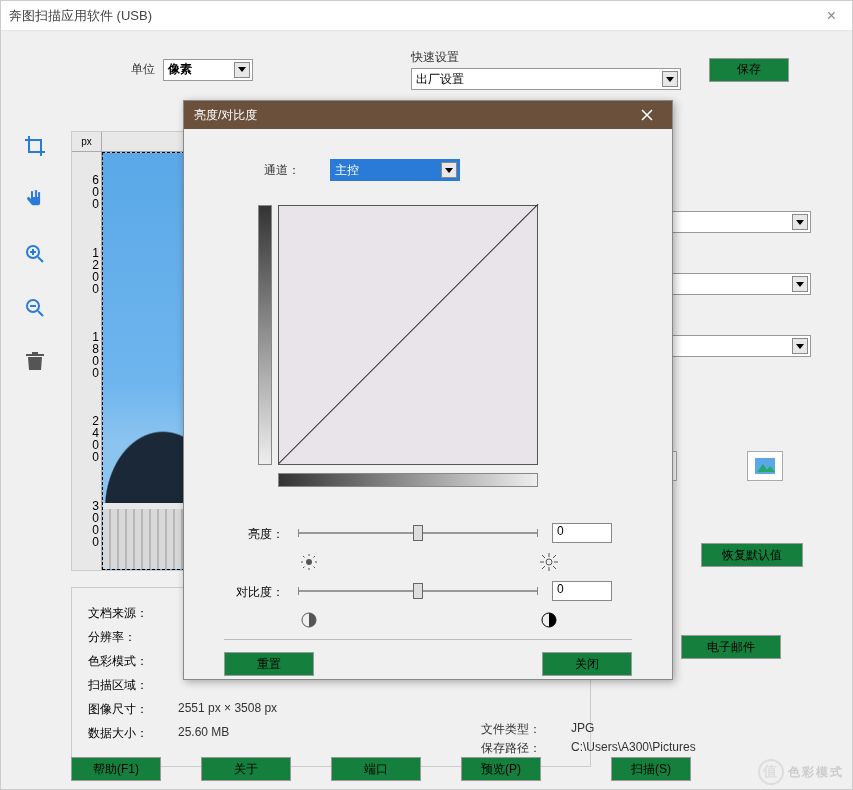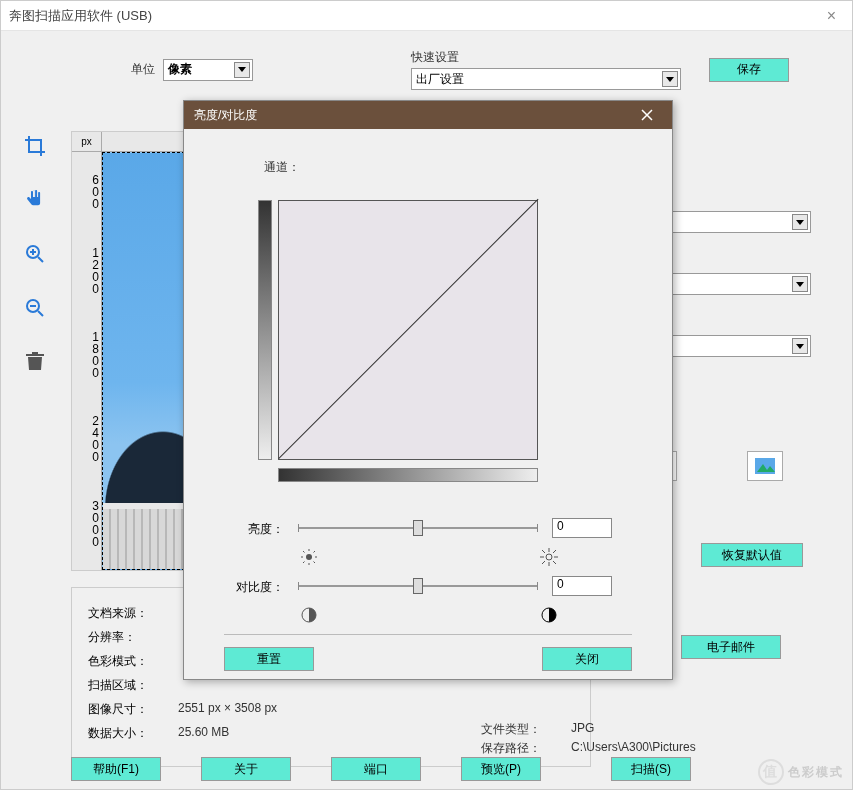--- a/index.html
+++ b/index.html
@@ -14,21 +14,21 @@
 
 
 .top-row { padding: 18px 20px 14px 130px; display: flex; align-items: center; gap: 8px; }
 .label { color: #333; font-size: 12px; }
 .select { background: #fff; border: 1px solid #999; height: 22px; display: inline-flex; align-items: center; padding: 0 4px; position: relative; }
 .select .arrow { position: absolute; right: 2px; top: 2px; width: 16px; height: 16px; background: #e8e8e8; border: 1px solid #888; display: flex; align-items: center; justify-content: center; }
 .select .arrow::after { content: ""; border-left: 4px solid transparent; border-right: 4px solid transparent; border-top: 5px solid #000; }
 .unit-select { width: 90px; font-weight: bold; }
 .quick-col { margin-left: 150px; display: flex; flex-direction: column; gap: 2px; }
 .quick-select { width: 270px; }
-.btn { background: #5eead4; border: 1px solid #999; padding: 4px 0; text-align: center; cursor: pointer; width: 80px; height: 24px; display: inline-flex; align-items: center; justify-content: center; }
+.btn { background: #15803d; border: 1px solid #999; padding: 4px 0; text-align: center; cursor: pointer; width: 80px; height: 24px; display: inline-flex; align-items: center; justify-content: center; }
 .save-btn { margin-left: 20px; width: 80px; }
 
 
 .left-toolbar { position: absolute; left: 14px; top: 100px; width: 40px; display: flex; flex-direction: column; gap: 24px; align-items: center; }
 .tool-btn { width: 30px; height: 30px; display: flex; align-items: center; justify-content: center; cursor: pointer; color: #2a7ad8; }
 .tool-btn svg { width: 24px; height: 24px; }
 .tool-trash { color: #555; }
 
 
 .preview-wrap { position: absolute; left: 70px; top: 100px; width: 520px; height: 440px; background: #fff; border: 1px solid #ccc; }
@@ -272,20 +272,24 @@
     <div class="dlg-close">
       <svg width="12" height="12" viewBox="0 0 12 12">
           <path stroke="#fff" stroke-width="1.5" d="M1 1l10 10M11 1L1 11"></path>
         </svg>
     </div>
   </div>
   <div class="dlg-body">
 
     <div class="channel-row">
       <span class="label">通道：</span>
+      <div class="select channel-select">
+        <span>主控</span>
+        <span class="arrow"></span>
+      </div>
     </div>
 
     <div class="curve-area">
       <div class="v-grad"></div>
       <div class="curve-box"></div>
       <div class="h-grad"></div>
     </div>
 
     <div class="slider-group">
       <div class="slider-row">

